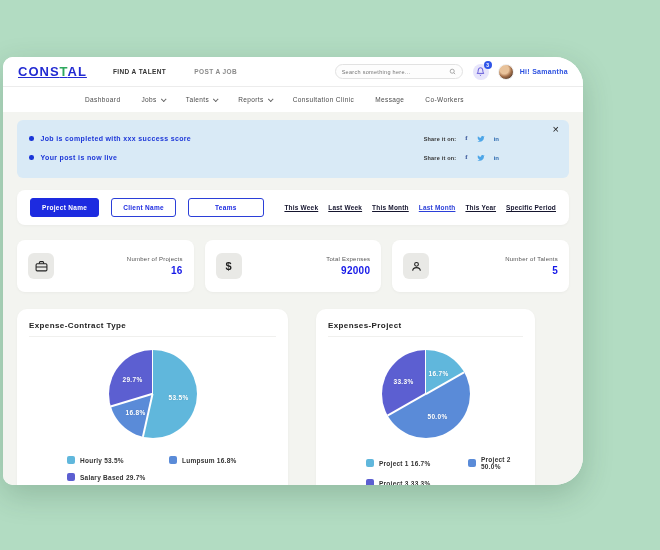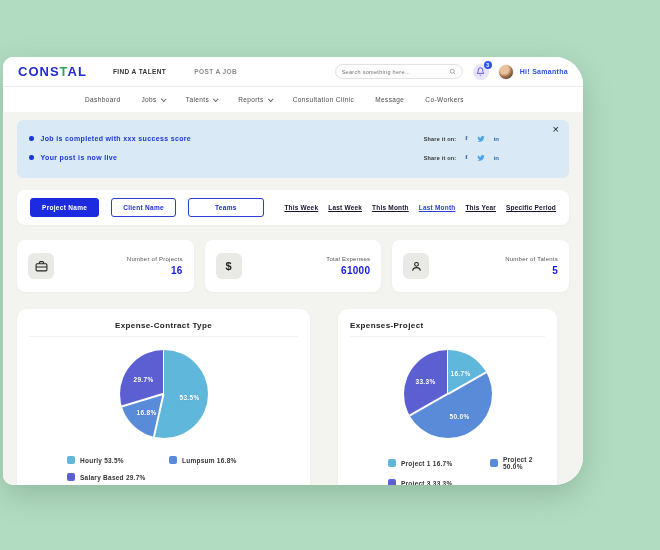--- a/index.html
+++ b/index.html
@@ -8,21 +8,21 @@
 
   .window {
     position:absolute; left:3px; top:57px; width:580px; height:428px;
     background:#fff; border-radius:10px 28px 28px 10px; overflow:hidden;
     box-shadow:0 10px 30px rgba(30,70,45,.22);
     display:flex; flex-direction:column;
   }
 
   
   .hdr { height:30px; background:#fff; display:flex; align-items:center; padding:0 15px; flex:0 0 auto; border-bottom:1px solid #ececec; }
-  .logo { font-size:13px; font-weight:900; letter-spacing:1px; color:#232bd2; }
+  .logo { font-size:13px; font-weight:900; letter-spacing:1px; color:#232bd2;text-decoration:underline; }
   .logo .g { color:#2fa85f; }
   .hdr-link { font-size:6.5px; font-weight:700; letter-spacing:.4px; color:#333; margin-left:26px; cursor:pointer; }
   .hdr-link.muted { color:#8a8a8a; margin-left:28px; }
   .search { margin-left:auto; width:128px; height:15px; border:1px solid #e2e2e2; border-radius:8px; background:#fdfdfd; display:flex; align-items:center; padding:0 6px; }
   .search input { border:none; outline:none; background:transparent; flex:1; font-size:5.5px; color:#666; letter-spacing:.3px; }
   .search svg { width:7px; height:7px; flex:0 0 auto; }
   .bellwrap { position:relative; width:16px; height:16px; margin-left:10px; border-radius:50%; background:#e7e5fb; display:flex; align-items:center; justify-content:center; cursor:pointer; }
   .bellwrap svg { width:9px; height:9px; }
   .badge { position:absolute; top:-3px; right:-3px; min-width:8px; height:8px; border-radius:50%; background:#2f55e8; color:#fff; font-size:5px; font-weight:700; display:flex; align-items:center; justify-content:center; }
   .avatar { width:16px; height:16px; border-radius:50%; margin-left:9px; cursor:pointer;
@@ -61,21 +61,21 @@
   .stat { flex:1; background:#fff; border-radius:8px; padding:12px 11px; height:52px; display:flex; align-items:center; justify-content:space-between; box-shadow:0 1px 3px rgba(0,0,0,.04); }
   .stat-icon { width:26px; height:26px; border-radius:6px; background:#e9e9e6; display:flex; align-items:center; justify-content:center; color:#222; }
   .stat-icon svg { width:13px; height:13px; }
   .stat-icon .dollar { font-size:11px; font-weight:700; color:#222; }
   .stat-right { text-align:right; }
   .stat-label { font-size:6px; color:#555; letter-spacing:.25px; }
   .stat-value { font-size:10px; font-weight:800; color:#1518e8; margin-top:3px; letter-spacing:.3px; }
 
   .charts { display:flex; gap:28px; align-items:flex-start; }
   .chart-card { background:#fff; border-radius:10px; padding:12px 12px; height:210px; box-shadow:0 1px 3px rgba(0,0,0,.04); }
-  .chart-card.c1 { width:293px;text-align:center; }
+  .chart-card.c1 { width:271px; }
   .chart-card.c2 { width:219px; }
   .chart-title { font-size:8px; font-weight:800; color:#222; letter-spacing:.4px; padding-bottom:6px; border-bottom:1px solid #f0f0ee; }
   .pie { position:relative; width:88px; height:88px; border-radius:50%; margin:13px auto 18px; }
   .sep { position:absolute; left:50%; top:0; width:1.5px; height:50%; margin-left:-0.75px; background:#fff; transform-origin:50% 100%; }
   .slice-label { position:absolute; transform:translate(-50%,-50%); color:#fff; font-size:6.5px; font-weight:700; letter-spacing:.3px; text-shadow:0 0 2px rgba(0,0,0,.12); }
   .legend { display:grid; grid-template-columns:102px auto; row-gap:9px; padding-left:38px; }
   .leg-item { display:flex; align-items:center; gap:5px; }
   .swatch { width:8px; height:8px; border-radius:2px; flex:0 0 auto; }
   .leg-text { font-size:6.5px; font-weight:700; color:#333; letter-spacing:.25px; }
 </style>
@@ -190,21 +190,21 @@
             <div class="stat-label">Number of Projects</div>
             <div class="stat-value">16</div>
           </div>
       </div>
       <div class="stat">
         <div class="stat-icon">
             <span class="dollar">$</span>
           </div>
         <div class="stat-right">
             <div class="stat-label">Total Expenses</div>
-            <div class="stat-value">61000</div>
+            <div class="stat-value">92000</div>
           </div>
       </div>
       <div class="stat">
         <div class="stat-icon">
             <svg viewBox="0 0 24 24" fill="none" stroke="#222" stroke-width="2">
               <circle cx="12" cy="8" r="3.5"></circle>
               <path d="M5 20c0-4 3.5-6 7-6s7 2 7 6"></path>
             </svg>
           </div>
         <div class="stat-right">

